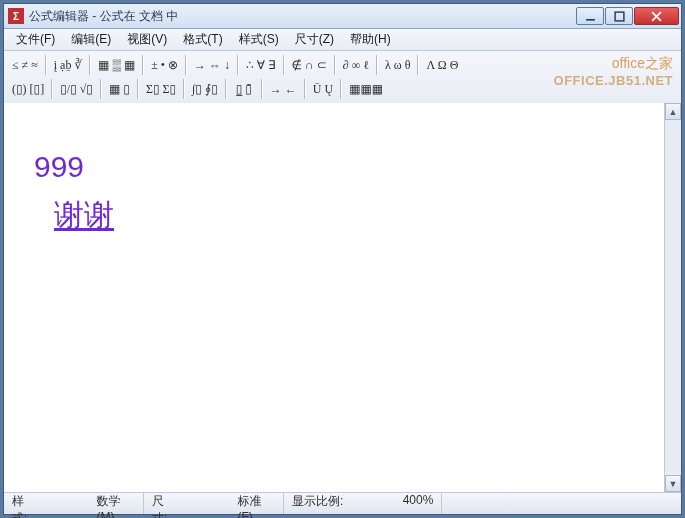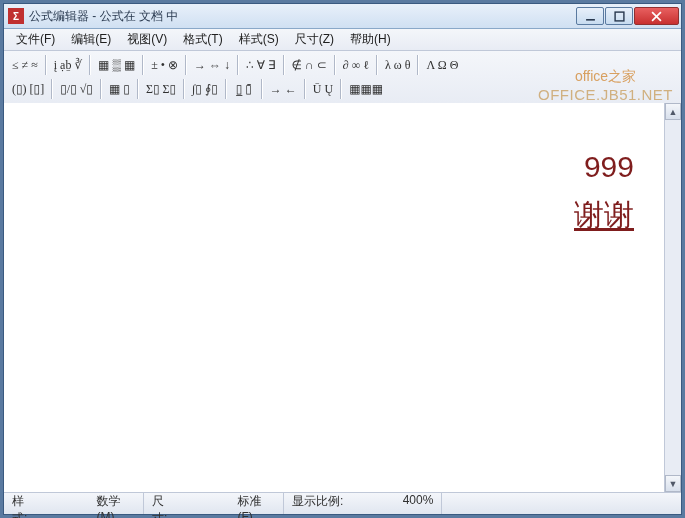--- a/index.html
+++ b/index.html
@@ -15,25 +15,25 @@
 .winbtn.close { width: 45px; background: linear-gradient(#e86060,#c83030); color: #fff; border-color: #903030; }
 .winbtn svg { width: 11px; height: 11px; }
 
 .menubar { height: 22px; background: linear-gradient(#f4f6fa,#e8ecf4); border-bottom: 1px solid #c0c8d8; display: flex; align-items: center; padding: 0 4px; font-size: 12px; }
 .menubar .mi { padding: 2px 8px; color: #202020; }
 
 .toolbar { background: linear-gradient(#f4f6fa,#e8ecf4); border-bottom: 1px solid #c0c8d8; padding: 2px 4px; position: relative; }
 .tb-row { display: flex; align-items: center; height: 24px; gap: 1px; }
 .tb-btn { min-width: 28px; height: 22px; border: 1px solid transparent; display: flex; align-items: center; justify-content: center; font-size: 12px; color: #303030; font-family: "Times New Roman", serif; padding: 0 3px; white-space: nowrap; }
 .tb-sep { width: 2px; height: 20px; border-left: 1px solid #b0b8c8; border-right: 1px solid #fff; margin: 0 2px; }
-.watermark { position: absolute; right: 8px; top: 17px; text-align: center; color: #d8a060; font-size: 14px; font-family: Tahoma; }
-.watermark .sub { color: #d0b080; font-size: 15px; letter-spacing: 0.5px; }
+.watermark { position: absolute; right: 8px; top: 4px; text-align: right; color: #d8a060; font-size: 14px; font-family: Tahoma; }
+.watermark .sub { color: #d0b080; font-size: 13px; letter-spacing: 0.5px; font-weight: bold; }
 
 .content-wrap { position: absolute; top: 99px; left: 0; right: 0; bottom: 22px; display: flex; background: #fff; }
-.canvas { flex: 1; padding: 40px 30px; font-family: "Times New Roman", SimSun, serif; font-size: 30px; color: #7f1d1d; line-height: 1.6; position: relative; overflow: hidden; text-align: right; }
+.canvas { flex: 1; padding: 40px 30px; font-family: "Times New Roman", SimSun, serif; font-size: 30px; color: #6d28d9; line-height: 1.6; position: relative; overflow: hidden; }
 .canvas .l3 { text-decoration: underline; text-underline-offset: 3px; margin-left: 20px; }
 .scrollbar { width: 17px; background: #e8ecf4; border-left: 1px solid #c0c8d8; display: flex; flex-direction: column; }
 .scrollbar .sbtn { height: 17px; border: 1px solid #b0b8c8; background: linear-gradient(#f4f6fa,#d8e0ec); display: flex; align-items: center; justify-content: center; font-size: 9px; color: #505868; }
 .scrollbar .track { flex: 1; }
 
 .statusbar { position: absolute; left: 0; right: 0; bottom: 0; height: 22px; background: linear-gradient(#f4f6fa,#e0e6f0); border-top: 1px solid #c0c8d8; display: flex; align-items: center; font-size: 12px; color: #303030; }
 .statusbar .cell { padding: 0 8px; border-right: 1px solid #c0c8d8; height: 100%; display: flex; align-items: flex-start; gap: 28px; }
 .statusbar .cell.w1 { width: 140px; }
 .statusbar .cell.w2 { width: 140px; }
 </style>

